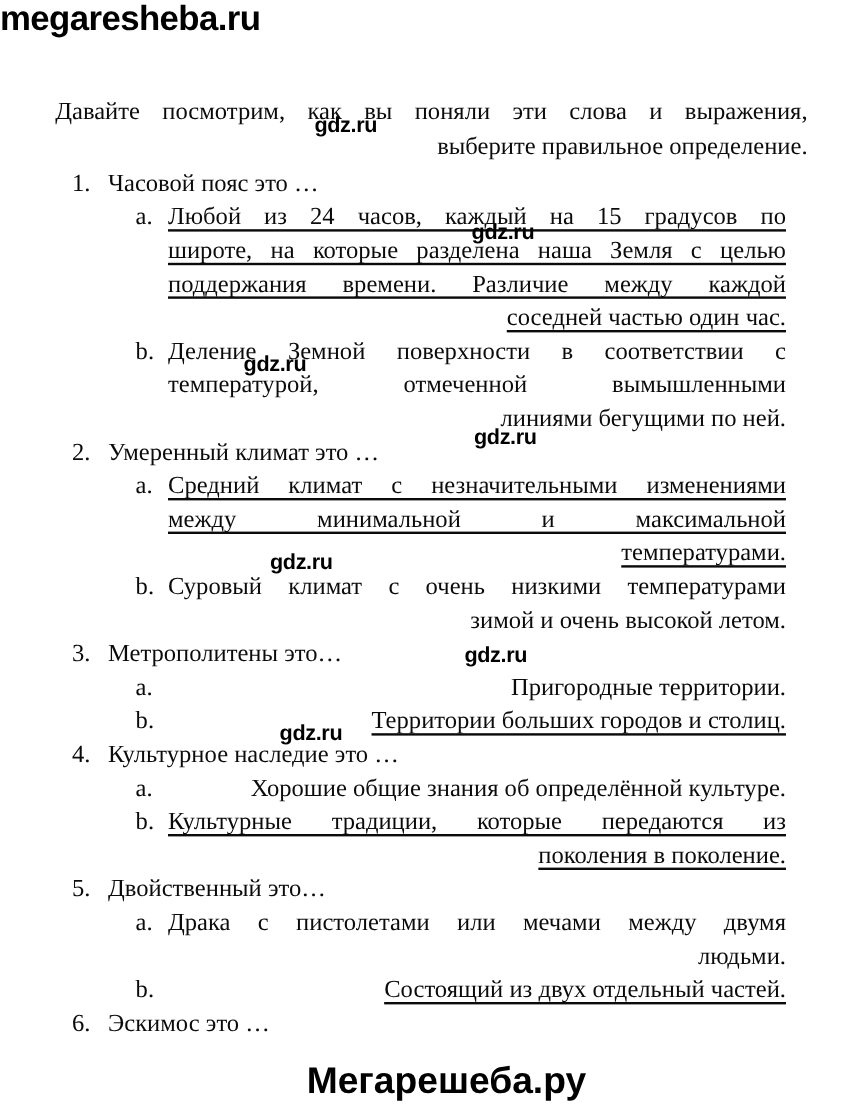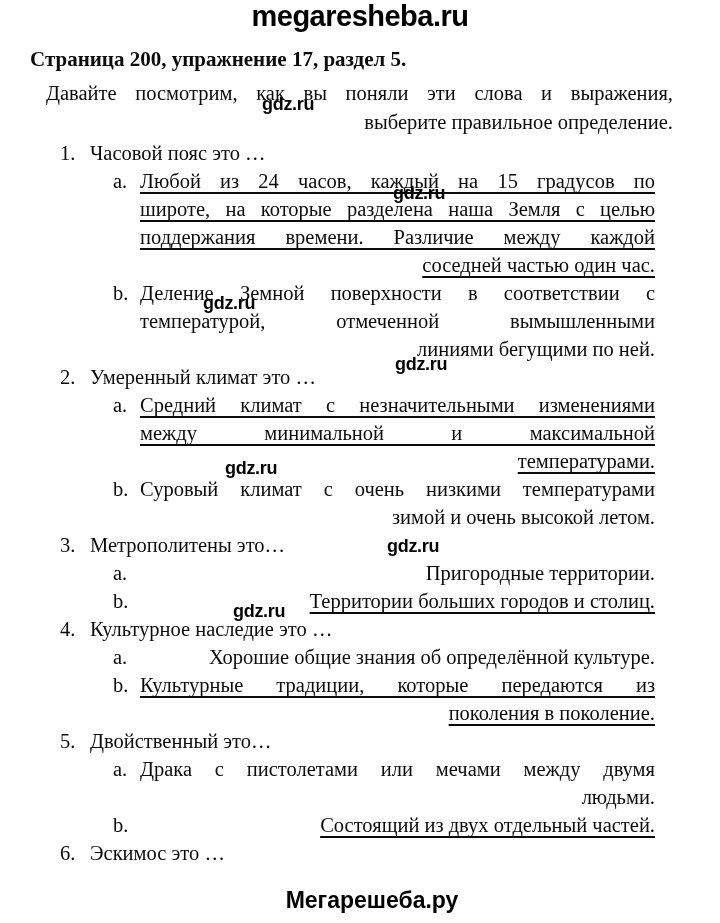--- a/index.html
+++ b/index.html
@@ -14,21 +14,20 @@
     background: #ffffff;
     color: #0b0b0b;
     font-family: "Liberation Serif", serif;
     overflow: hidden;
   }
   .site-header {
     position: absolute;
     top: 0;
     left: 0;
     right: 0;
-    text-align: center;
     font-family: "Liberation Sans", sans-serif;
     font-weight: bold;
     font-size: 29px;
     line-height: 33px;
     letter-spacing: -0.5px;
     color: #000;
   }
   .doc-title {
     position: absolute;
     top: 46px;
@@ -78,21 +77,21 @@
     text-underline-offset: 4px;
   }
   .site-footer {
     position: absolute;
     top: 882px;
     left: 0;
     right: 0;
     text-align: center;
     font-family: "Liberation Sans", sans-serif;
     font-weight: bold;
-    font-size: 23px;
+    font-size: 31px;
     line-height: 37px;
     color: #000;
     padding-left: 24px;
   }
   .wm {
     position: absolute;
     font-family: "Liberation Sans", sans-serif;
     font-weight: bold;
     font-size: 18px;
     line-height: 14px;
@@ -103,21 +102,20 @@
   }
 </style>
 </head>
 <body>
 
 <div class="page">
   <header class="site-header">
     <span>megaresheba.ru</span>
   </header>
 
-  <h1 class="doc-title">Страница 200, упражнение 17, раздел 5.</h1>
 
   <div class="intro" id="intro">
       <div class="line stretch">Давайте посмотрим, как вы поняли эти слова и выражения,</div>
       <div class="line">выберите правильное определение.</div>
     </div>
 
   <div class="questions" id="questions">
       <div class="question">
         <div class="q-row">
           <span class="q-num">1.</span>

